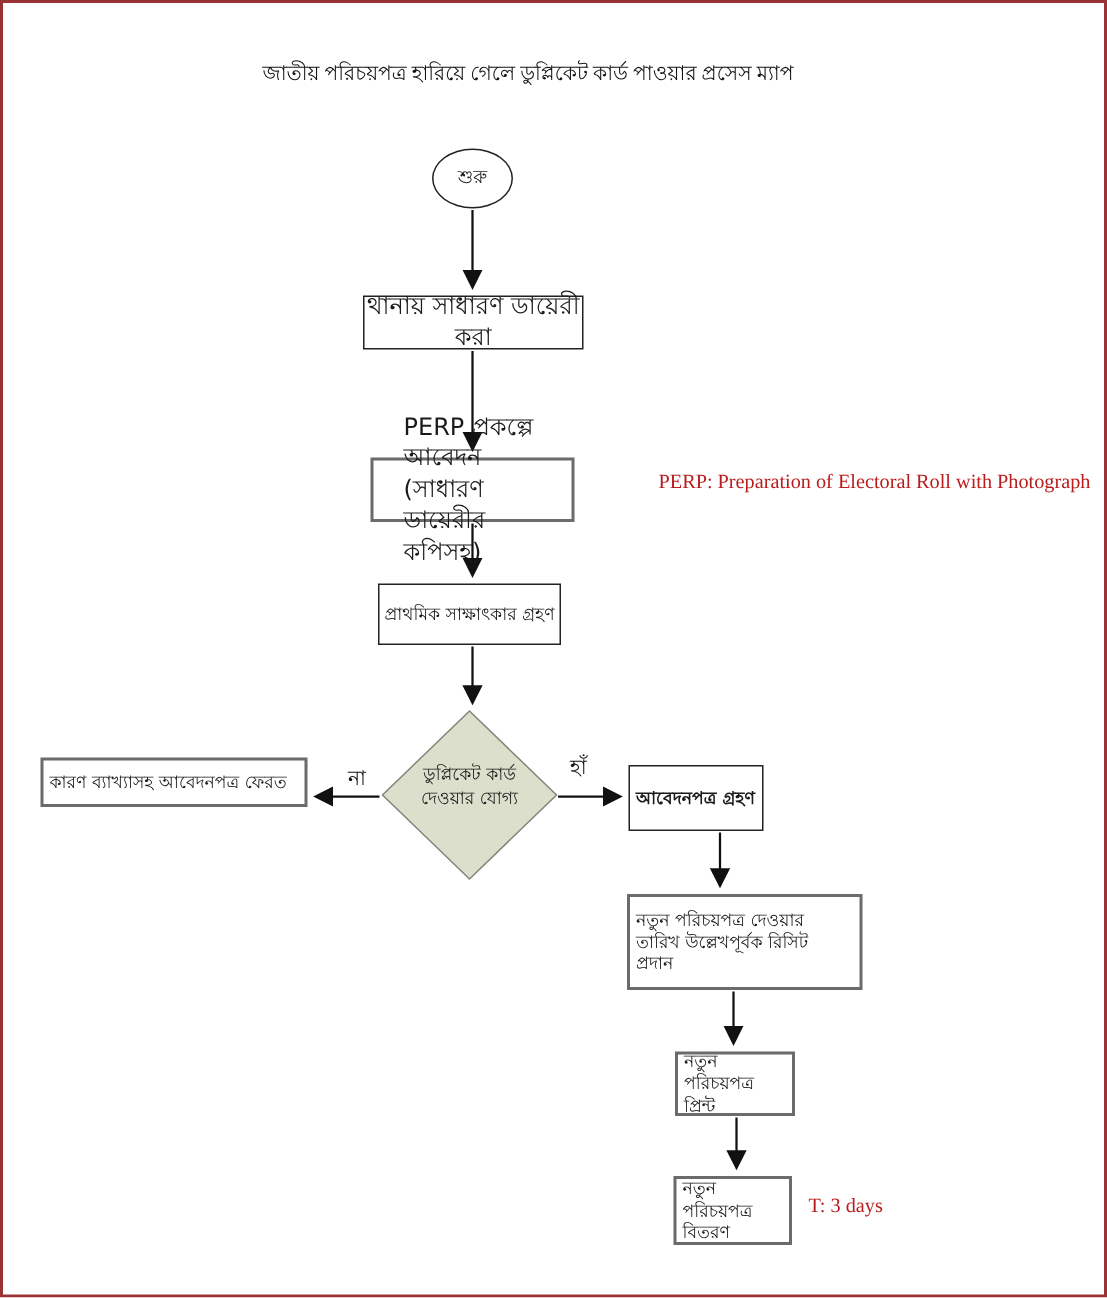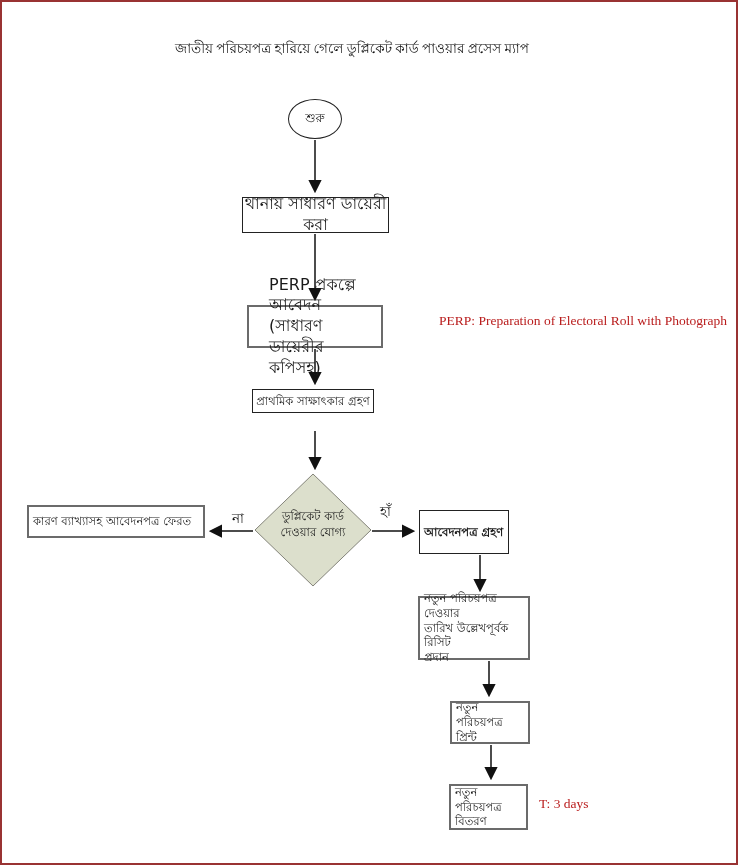--- a/index.html
+++ b/index.html
@@ -52,26 +52,26 @@
     left: 286px; top: 97px; width: 54px; height: 40px;
     border: 1px solid #222222;
     border-radius: 50%;
     font-size: 12px;
     justify-content: center;
   }
 
   #box-gd        { left: 240px; top: 195px; width: 147px; height: 36px; }
   #box-perp      { left: 245px; top: 303px; width: 136px; height: 43px;
                    align-items: flex-start; text-align: left; padding: 2px 20px; }
-  #box-interview { left: 250px; top: 387px; width: 122px; height: 24px; font-size: 11.5px; }
+  #box-interview { left: 250px; top: 387px; width: 122px; height: 41px; font-size: 11.5px; }
   #box-reject    { left: 25px;  top: 503px; width: 178px; height: 33px;
                    align-items: flex-start; text-align: left; padding: 2px 4px; font-size: 11.5px; }
   #box-accept    { left: 417px; top: 508px; width: 90px;  height: 44px;
                    align-items: flex-start; text-align: left; padding: 2px 4px; font-size: 11.5px; font-weight: bold; }
-  #box-receipt   { left: 416px; top: 594px; width: 112px; height: 64px;
+  #box-receipt   { left: 416px; top: 594px; width: 157px; height: 64px;
                    align-items: flex-start; text-align: left; padding: 3px 4px; font-size: 11.5px; }
   #box-print     { left: 448px; top: 699px; width: 80px;  height: 43px;
                    align-items: flex-start; text-align: left; padding: 2px 4px; font-size: 11.5px; }
   #box-distribute{ left: 447px; top: 782px; width: 79px;  height: 46px;
                    align-items: flex-start; text-align: left; padding: 2px 4px; font-size: 11.5px; }
 
   .decision-text {
     position: absolute;
     left: 259px; top: 507px; width: 104px;
     text-align: center;

